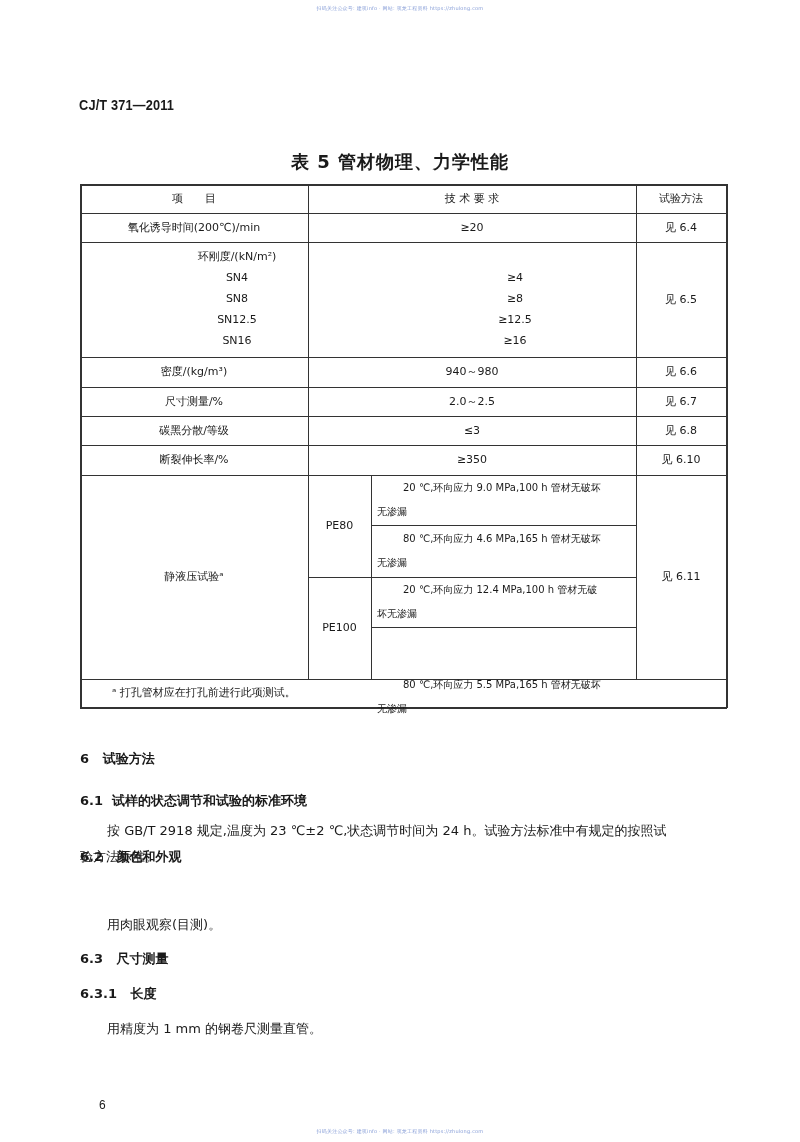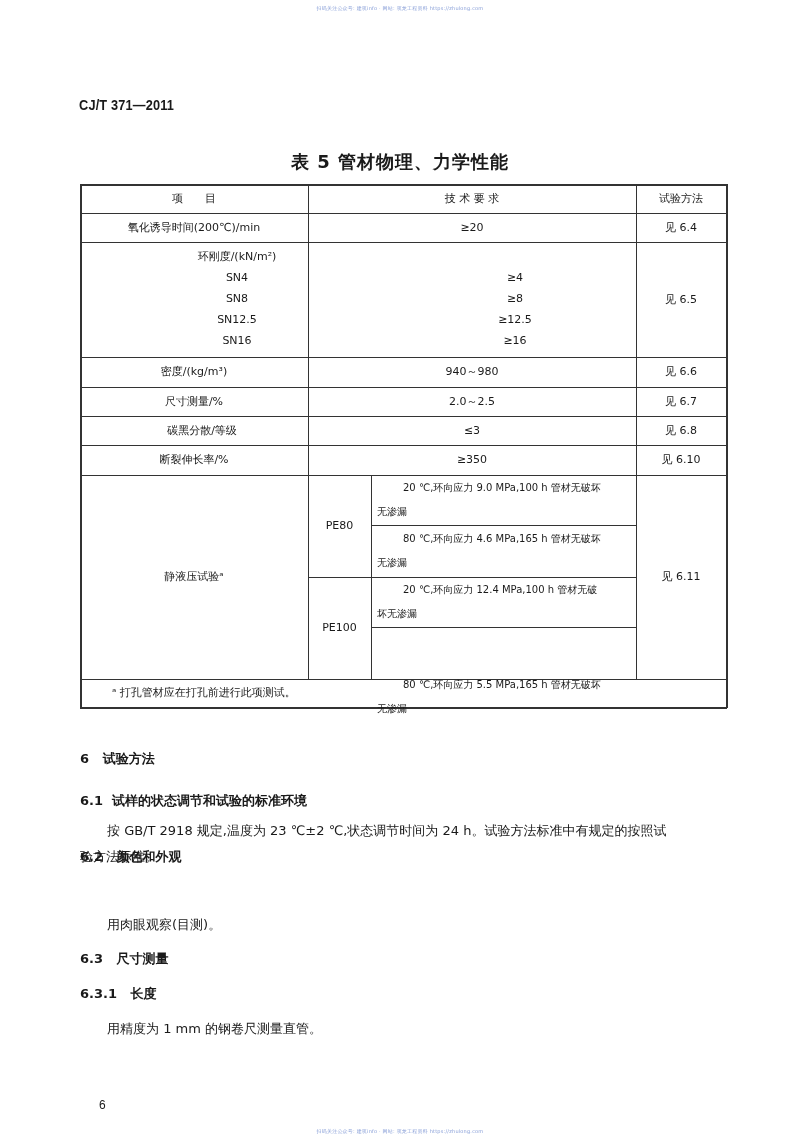--- a/index.html
+++ b/index.html
@@ -99,21 +99,21 @@
   <div class="cell" style="left:636px;top:242px;width:90px;height:115px;">见 6.5</div>
 
   <div class="cell" style="left:80px;top:357px;width:228px;height:30px;">密度/(kg/m³)</div>
   <div class="cell" style="left:308px;top:357px;width:328px;height:30px;">940～980</div>
   <div class="cell" style="left:636px;top:357px;width:90px;height:30px;">见 6.6</div>
 
   <div class="cell" style="left:80px;top:387px;width:228px;height:29px;">尺寸测量/%</div>
   <div class="cell" style="left:308px;top:387px;width:328px;height:29px;">2.0～2.5</div>
   <div class="cell" style="left:636px;top:387px;width:90px;height:29px;">见 6.7</div>
 
-  <div class="cell" style="left:80px;top:416px;width:228px;height:29px;padding-left:8px;">碳黑分散/等级</div>
+  <div class="cell" style="left:80px;top:416px;width:228px;height:29px;">碳黑分散/等级</div>
   <div class="cell" style="left:308px;top:416px;width:328px;height:29px;">≤3</div>
   <div class="cell" style="left:636px;top:416px;width:90px;height:29px;">见 6.8</div>
 
   <div class="cell" style="left:80px;top:445px;width:228px;height:30px;">断裂伸长率/%</div>
   <div class="cell" style="left:308px;top:445px;width:328px;height:30px;">≥350</div>
   <div class="cell" style="left:636px;top:445px;width:90px;height:30px;">见 6.10</div>
 
   <div class="cell" style="left:80px;top:475px;width:228px;height:204px;">静液压试验ᵃ</div>
   <div class="cell" style="left:308px;top:475px;width:63px;height:102px;">PE80</div>
   <div class="cell" style="left:308px;top:577px;width:63px;height:102px;">PE100</div>

